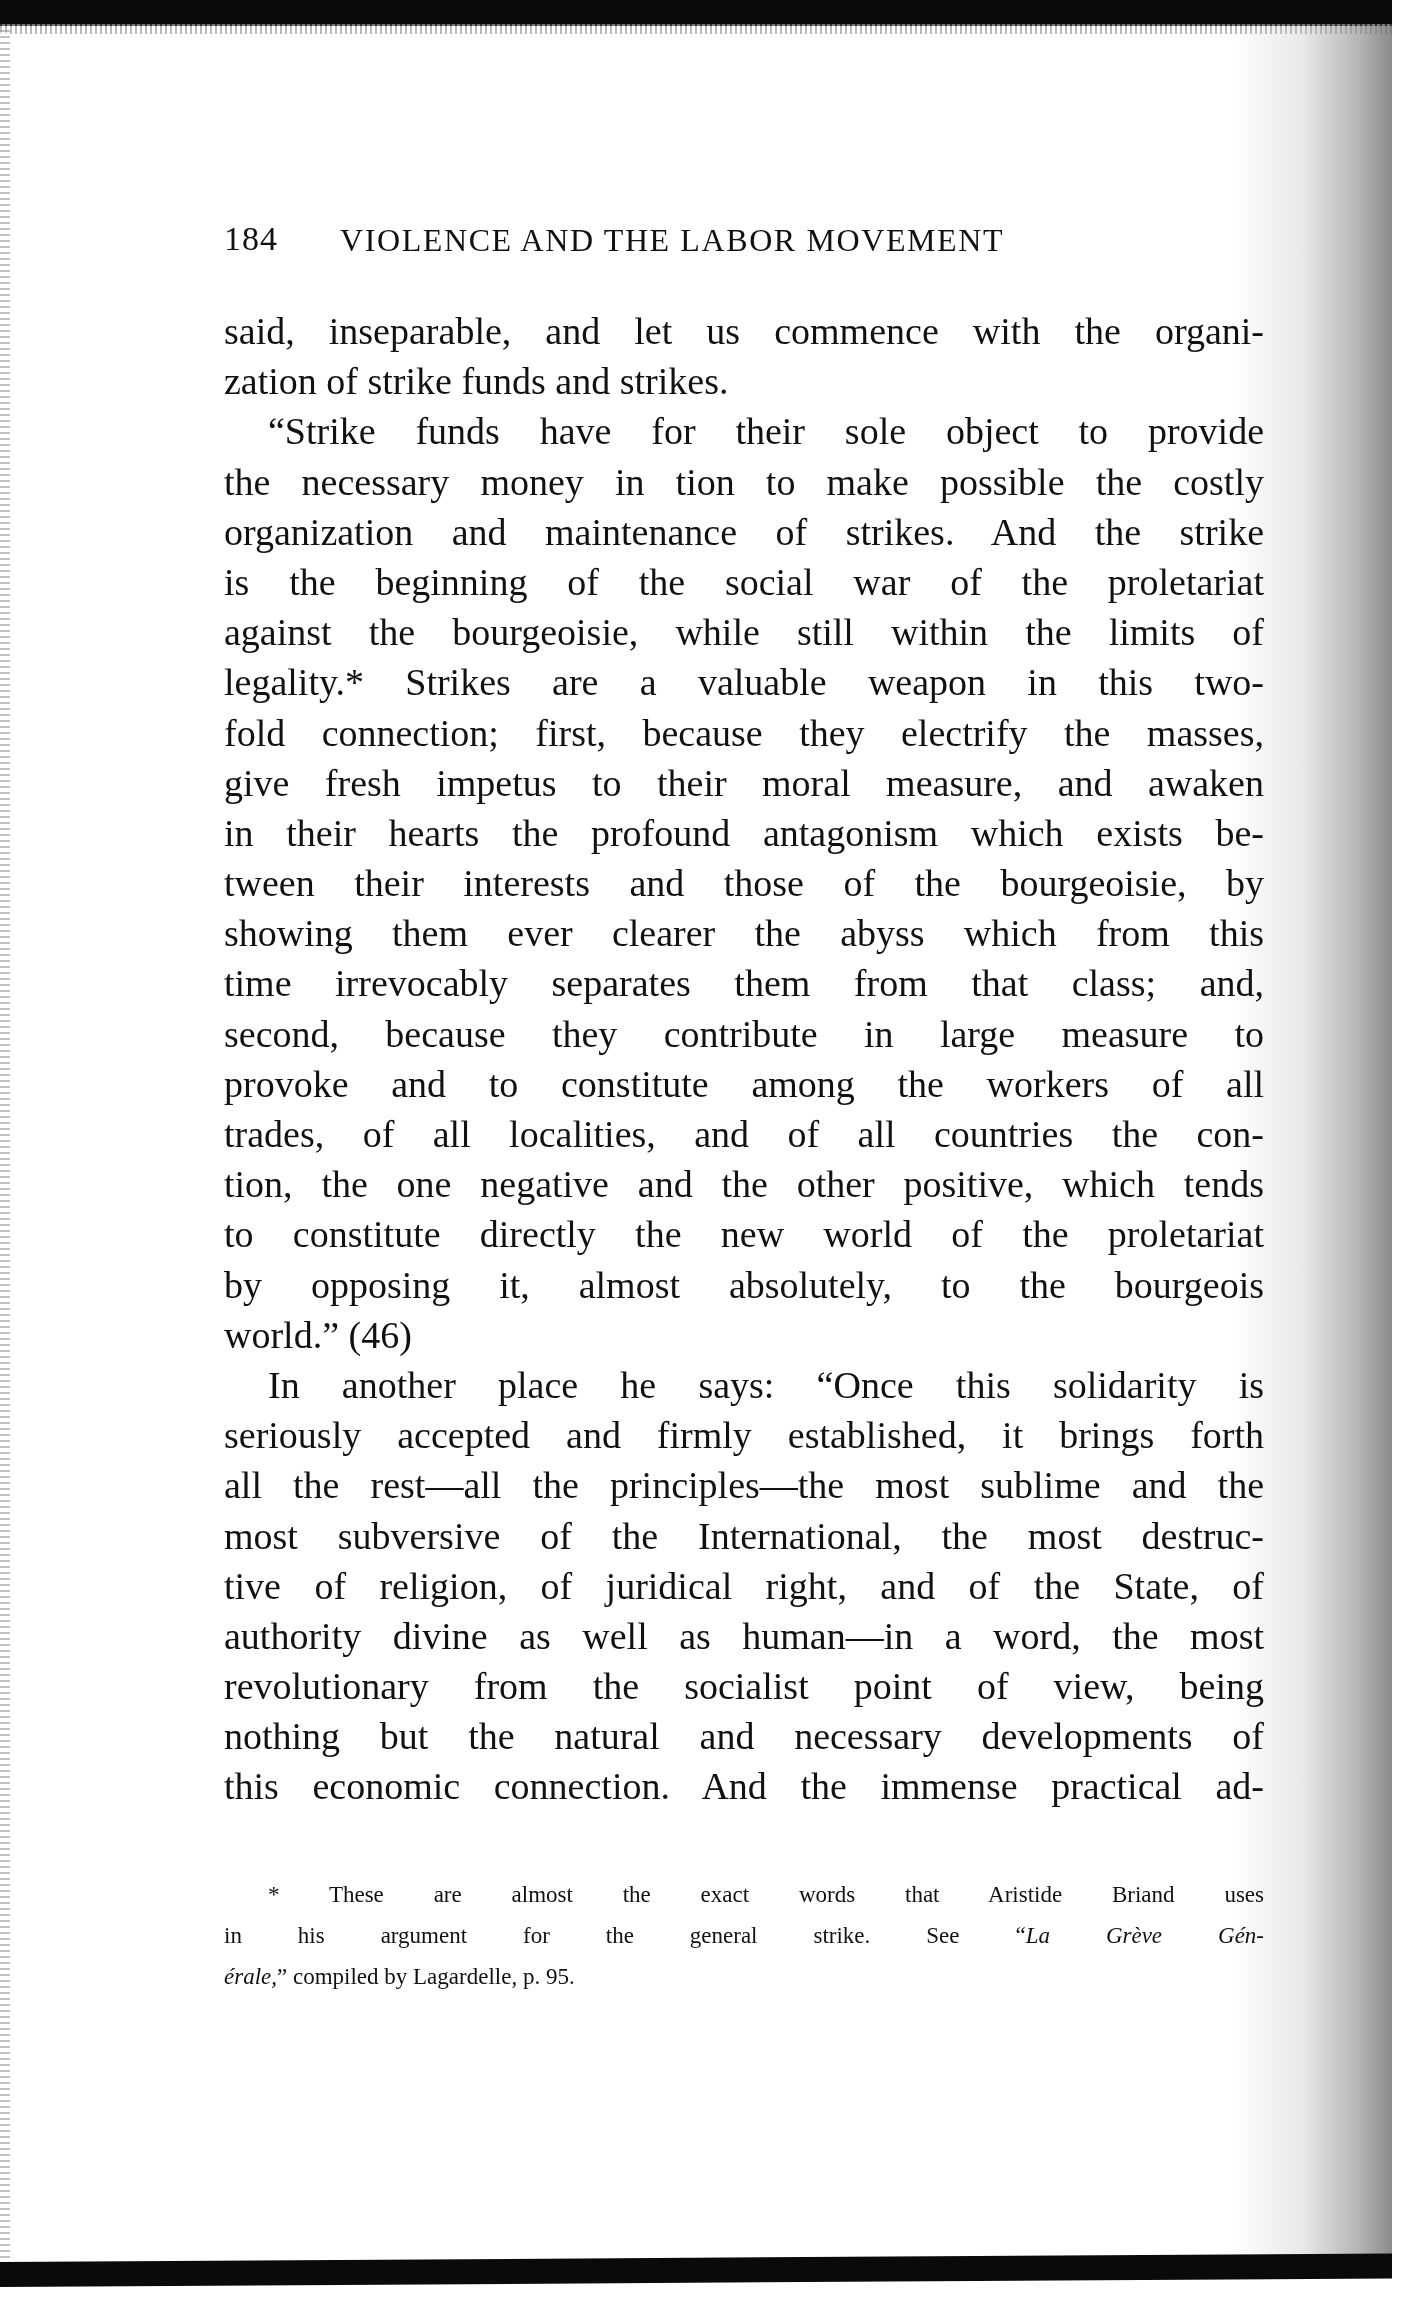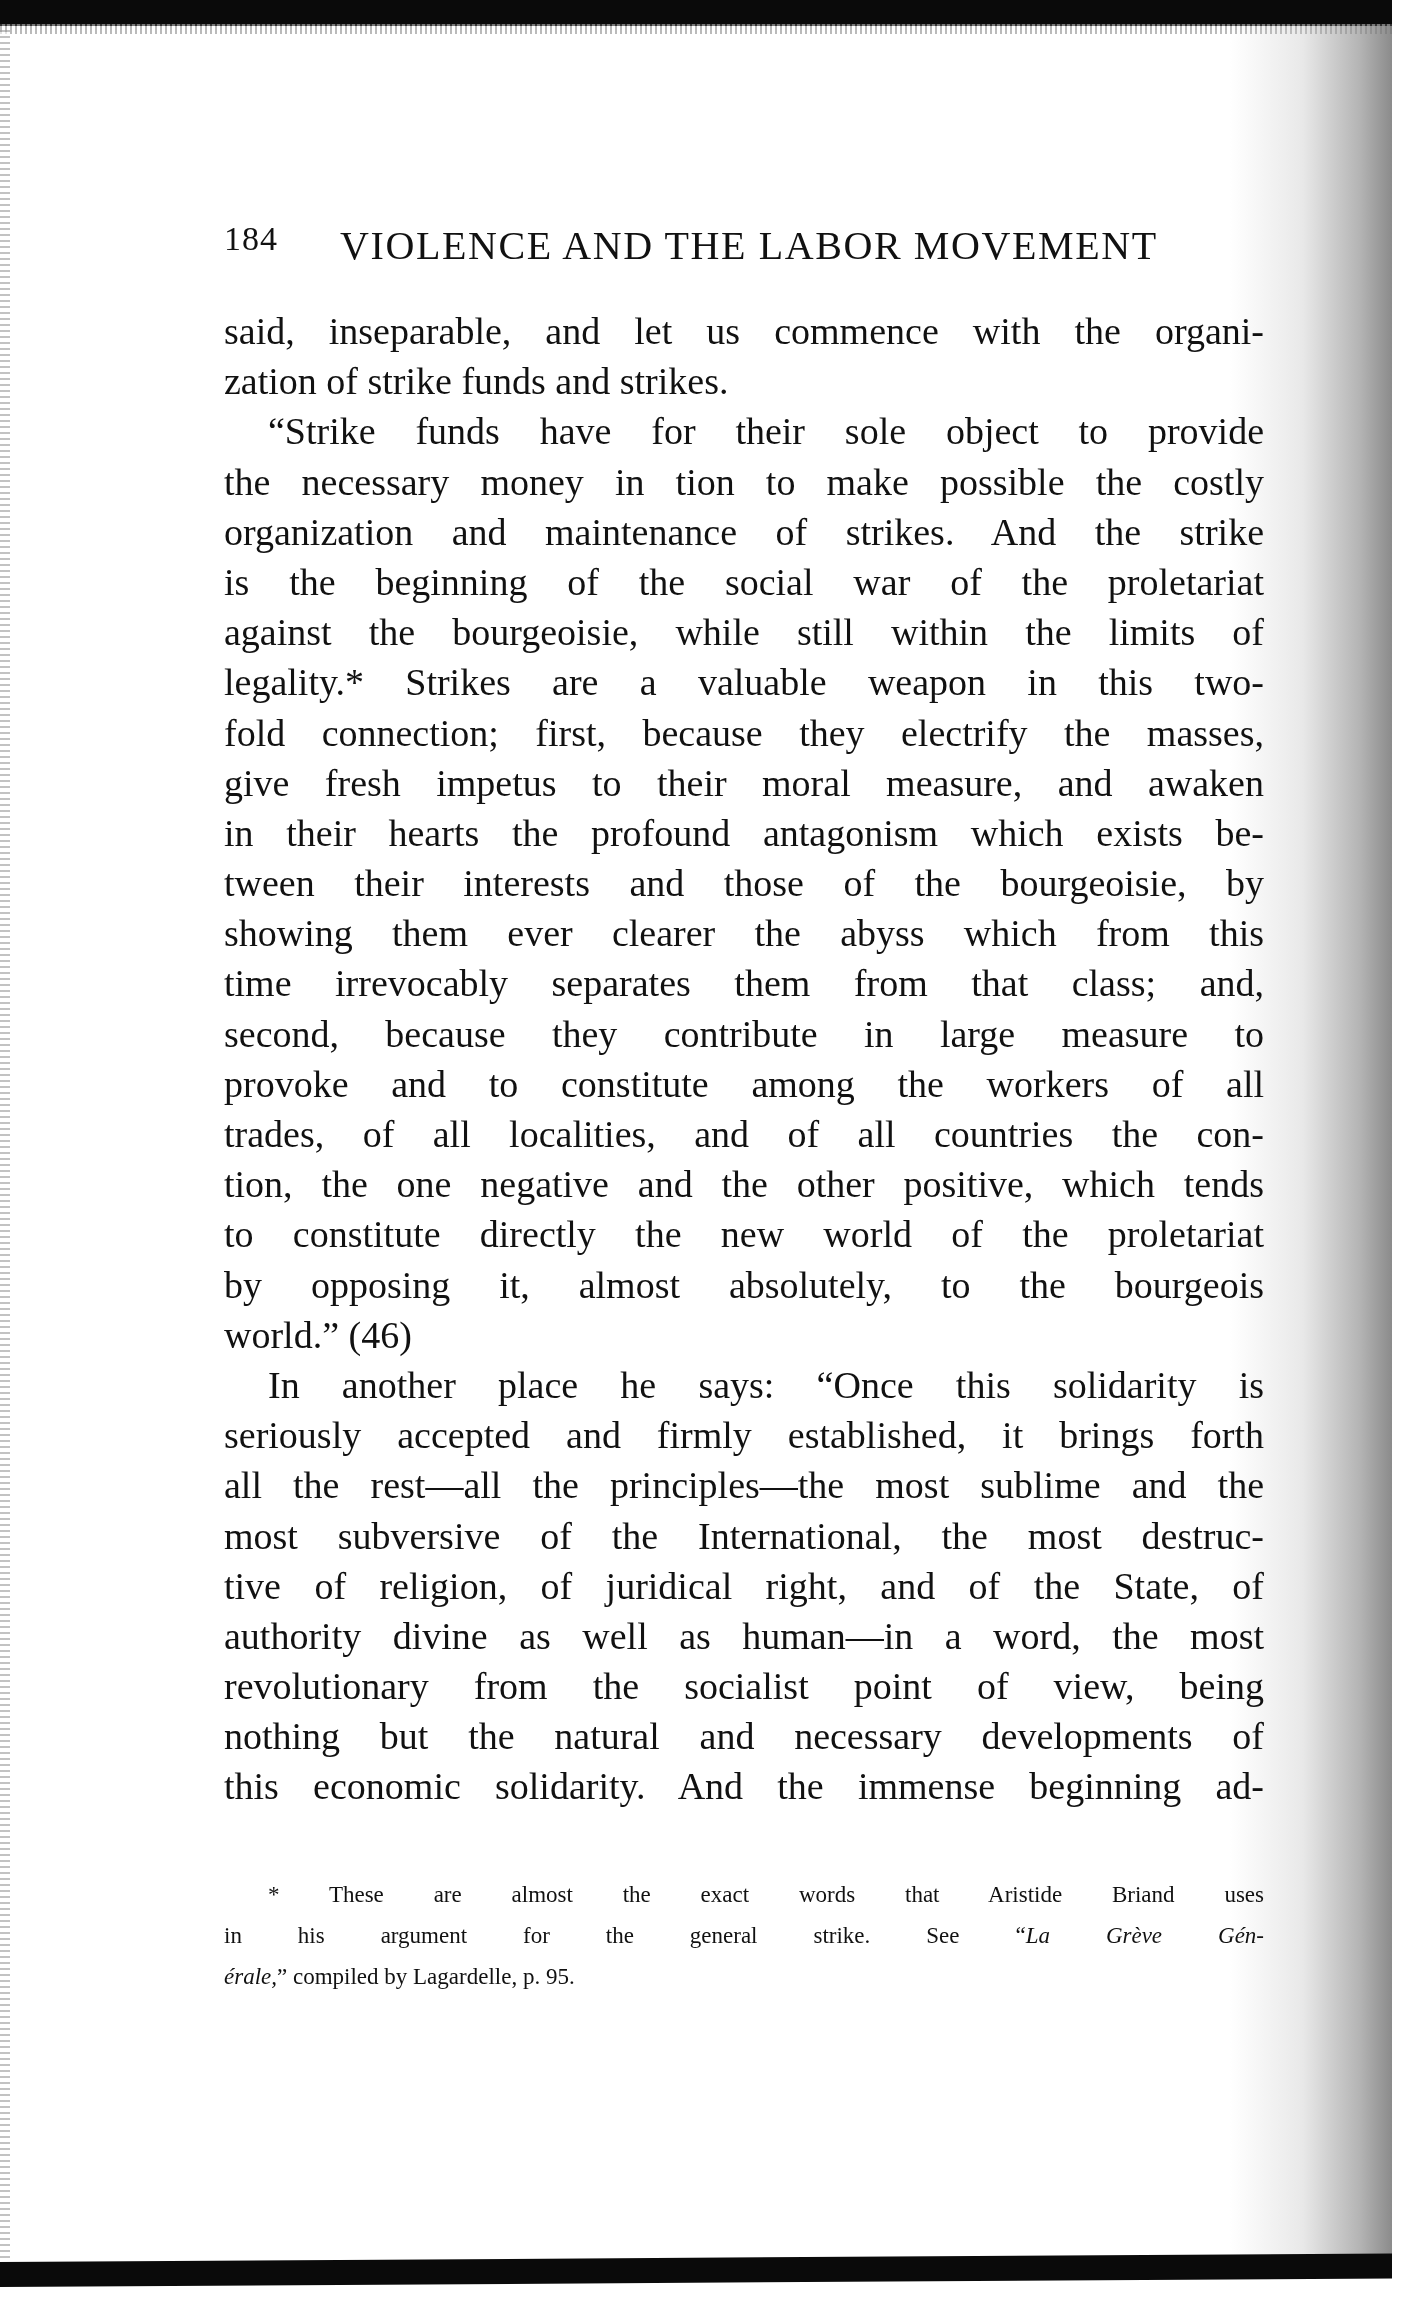--- a/index.html
+++ b/index.html
@@ -79,21 +79,21 @@
       position: absolute;
       left: 0;
       top: 0;
       font-size: 34px;
       letter-spacing: 1px;
     }
     .running-title {
       position: absolute;
       left: 116px;
       top: 2px;
-      font-size: 40px;
+      font-size: 32px;
       letter-spacing: 1.6px;
     }
     .body-text {
       position: absolute;
       left: 224px;
       top: 296px;
       width: 1040px;
       margin-top: 10px;
     }
     .line {
@@ -174,21 +174,21 @@
     <span class="line">by opposing it, almost absolutely, to the bourgeois</span>
     <span class="line last">world.” (46)</span>
     <span class="line indent">In another place he says:  “Once this solidarity is</span>
     <span class="line">seriously accepted and firmly established, it brings forth</span>
     <span class="line">all the rest—all the principles—the most sublime and the</span>
     <span class="line">most subversive of the International, the most destruc-</span>
     <span class="line">tive of religion, of juridical right, and of the State, of</span>
     <span class="line">authority divine as well as human—in a word, the most</span>
     <span class="line">revolutionary from the socialist point of view, being</span>
     <span class="line">nothing but the natural and necessary developments of</span>
-    <span class="line">this economic solidarity.  And the immense beginning ad-</span>
+    <span class="line">this economic connection.  And the immense practical ad-</span>
   </div>
 
   <div class="footnotes">
     <span class="fn-line indent">* These are almost the exact words that Aristide Briand uses</span>
     <span class="fn-line"><span>in his argument for the general strike.  See “</span><span class="ital">La Grève Gén-</span></span>
     <span class="fn-line last"><span class="ital">érale,</span><span>” compiled by Lagardelle, p. 95.</span></span>
   </div>
 
   <div class="bottom-bar"></div>
 </div>

